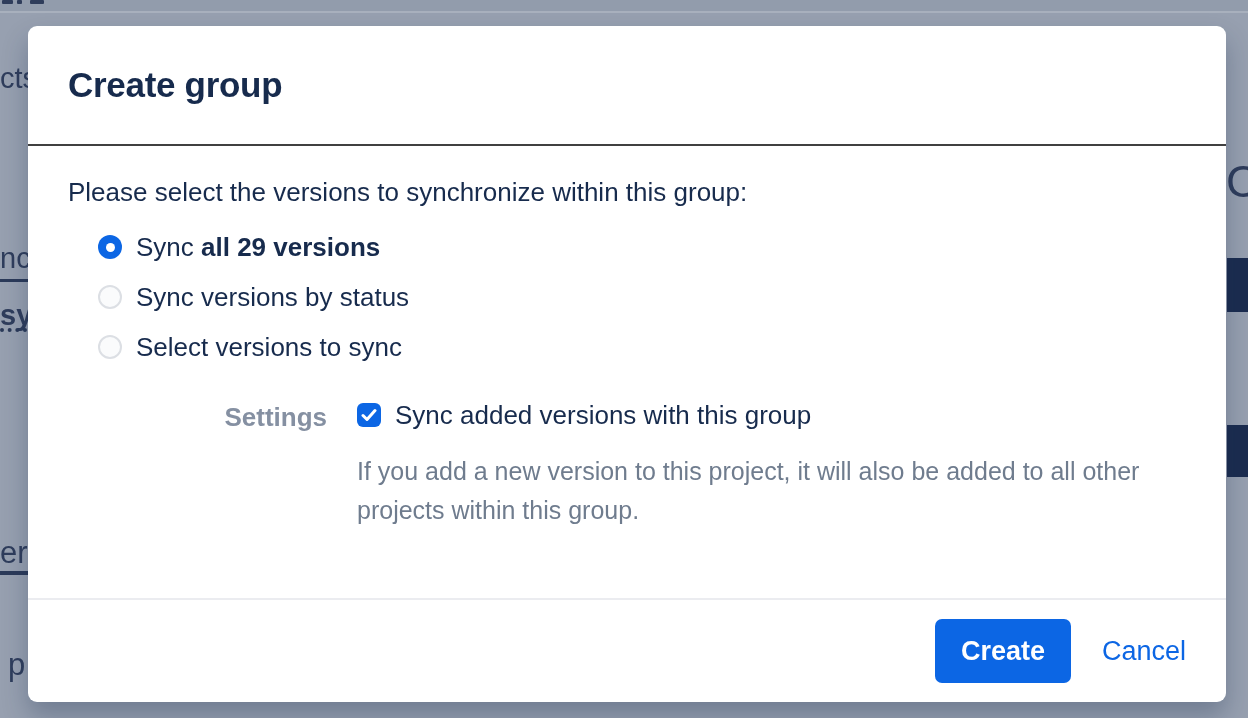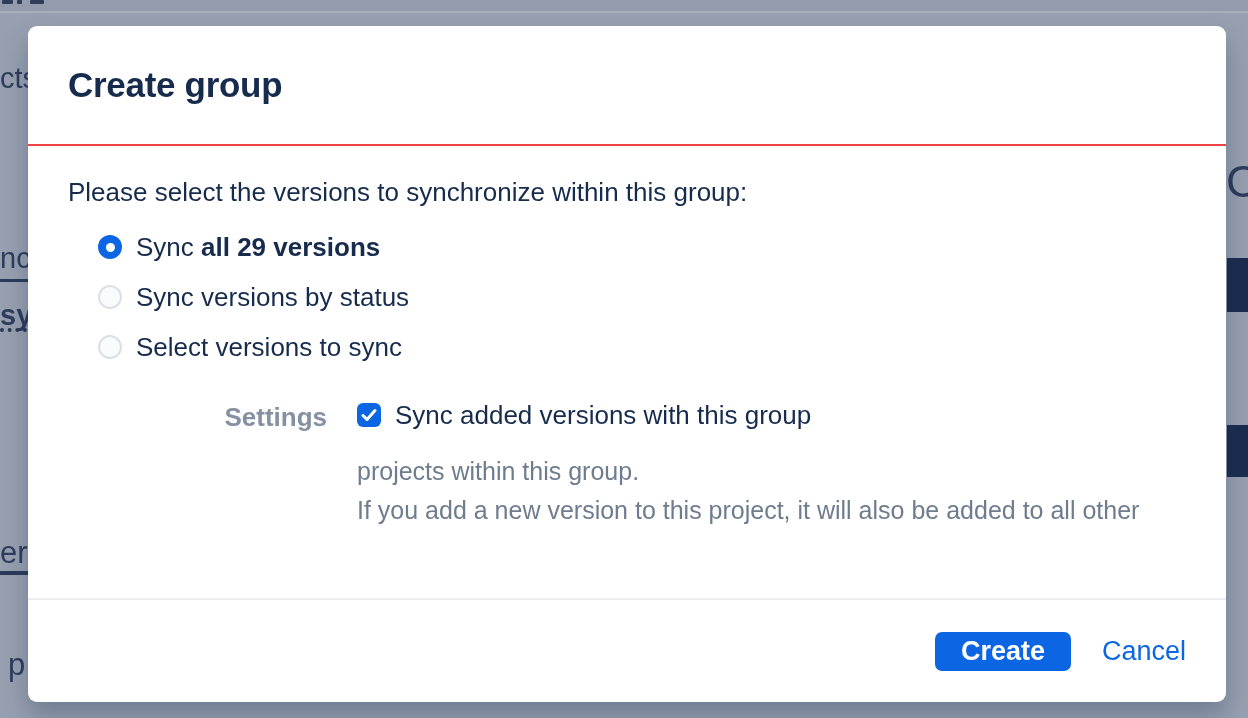--- a/index.html
+++ b/index.html
@@ -36,21 +36,21 @@
 
   
   .modal {
     position:absolute; left:28px; top:26px; width:1198px; height:676px;
     background:#FFFFFF; border-radius:9px;
     box-shadow:0 14px 26px rgba(23,43,77,0.30);
     display:flex; flex-direction:column;
   }
   .modal-header {
     flex:none; height:120px; display:flex; align-items:center;
-    padding:0 40px; border-bottom:2px solid #ef4444;
+    padding:0 40px; border-bottom:2px solid #404040;
   }
   .modal-title { font-size:35px; font-weight:700; color:#172B4D; letter-spacing:-0.3px; }
 
   .modal-body { flex:1; padding:30px 40px 0 40px; }
   .intro { font-size:26px; line-height:32px; color:#172B4D; margin-bottom:14px; }
 
   .form-row { display:flex; align-items:flex-start; }
   .form-row.settings { margin-top:18px; }
   .field-label {
     width:259px; flex:none; text-align:right;
@@ -75,21 +75,21 @@
 
   .helper { margin-top:12px; font-size:25px; line-height:39px; color:#6F7C8E; }
   .helper span { display:block; white-space:nowrap; }
 
   .modal-footer {
     flex:none; height:104px; border-top:2px solid #EBECF0;
     display:flex; align-items:center; justify-content:flex-end;
     padding:0 40px; gap:31px;
   }
   .create-btn {
-    min-width:136px; height:39px; border:none; border-radius:7px;
+    min-width:136px; height:64px; border:none; border-radius:7px;
     background:#0C66E4; color:#FFFFFF; font-size:27px; font-weight:700;
     font-family:inherit; cursor:pointer; padding:0 24px;
   }
   .cancel-link { font-size:27px; font-weight:500; color:#0C66E4; text-decoration:none; cursor:pointer; }
 </style>
 </head>
 <body>
 
 <div class="bg-layer">
   <div class="bg-top-strip"></div>
@@ -148,22 +148,22 @@
         <label class="option">
           <span class="checkbox">
             <svg width="16" height="14" viewBox="0 0 16 14">
               <polyline points="2,7.5 6,11.5 14,2.5" fill="none" stroke="#FFFFFF" stroke-width="3" stroke-linecap="round" stroke-linejoin="round"></polyline>
             </svg>
           </span>
           <span class="option-text">Sync added versions with this group</span>
         </label>
 
         <p class="helper">
+          <span>If you add a new version to this project, it will also be added to all other</span>
           <span>projects within this group.</span>
-          <span>If you add a new version to this project, it will also be added to all other</span>
         </p>
 
       </div>
     </div>
   </div>
 
   <div class="modal-footer">
     <button class="create-btn">Create</button>
     <a class="cancel-link">Cancel</a>
   </div>

